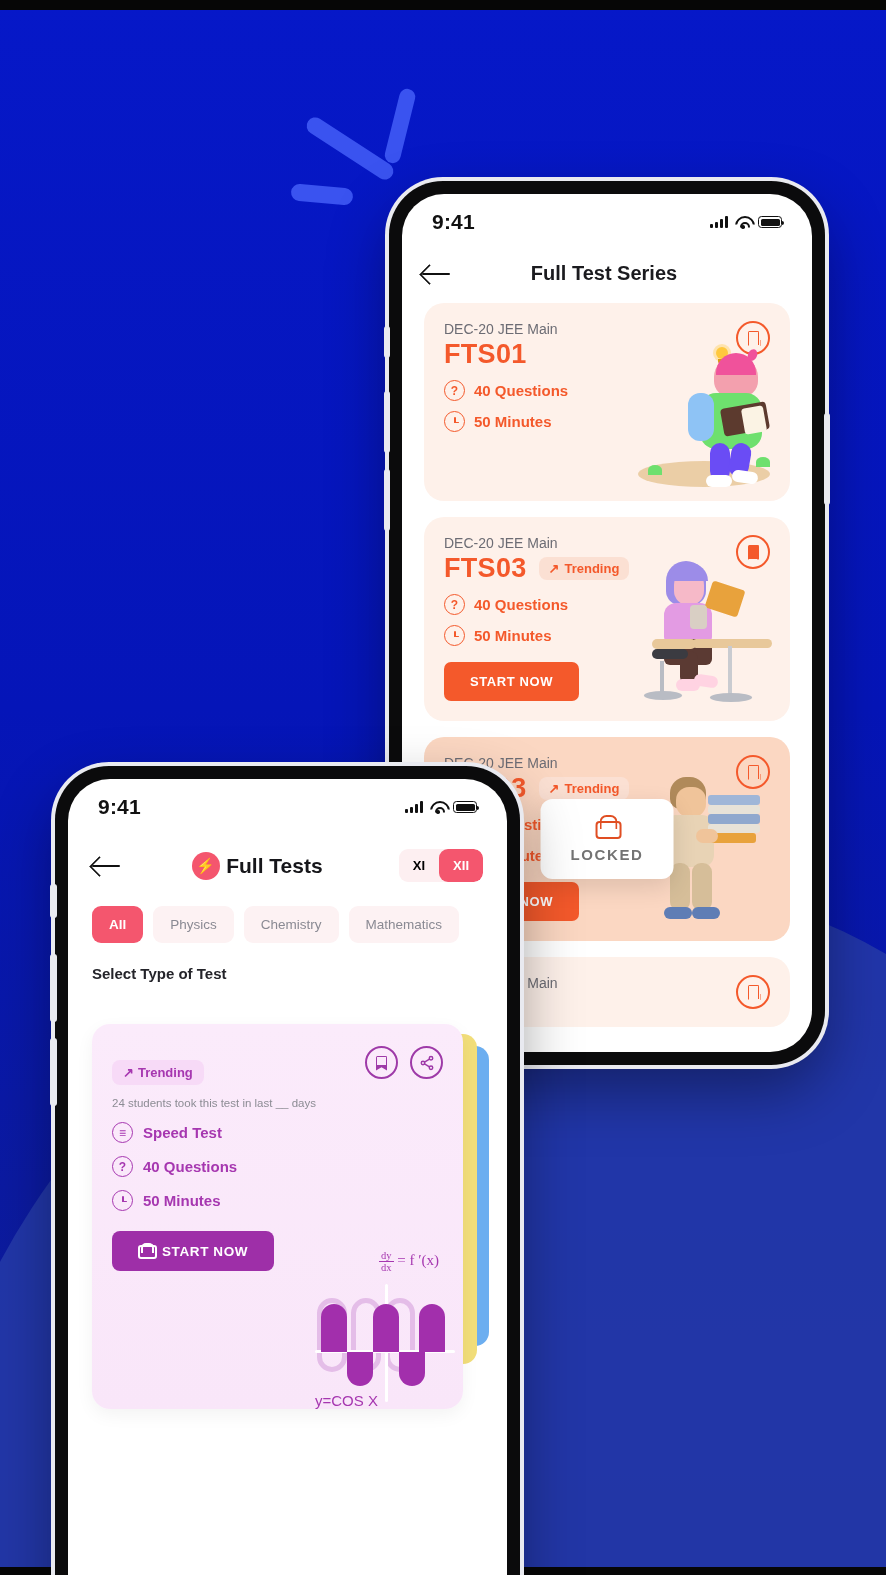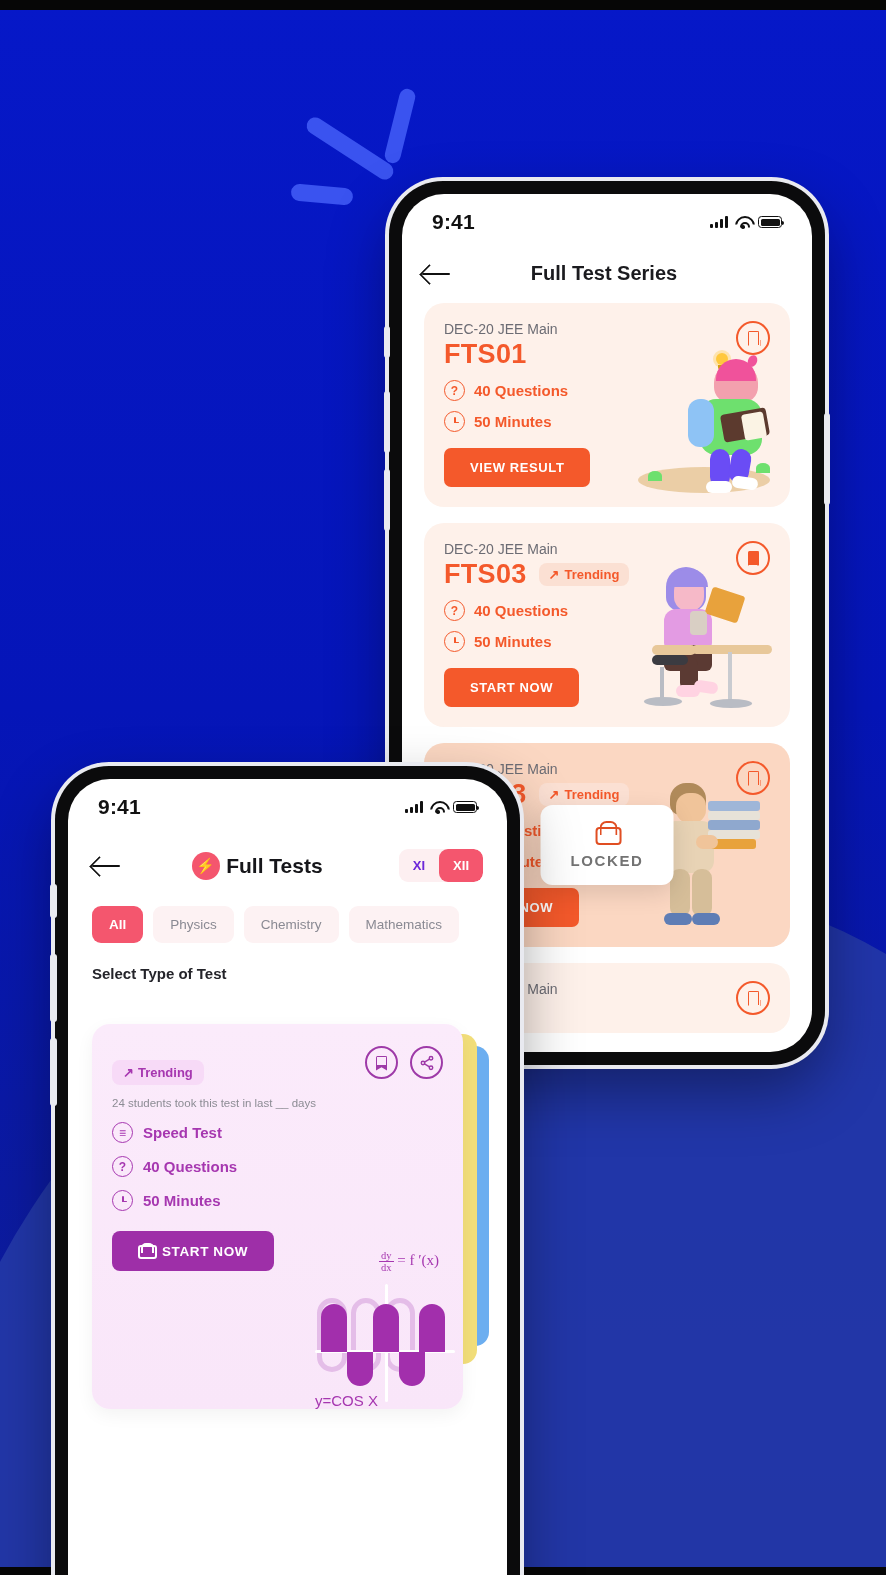--- a/index.html
+++ b/index.html
@@ -207,21 +207,21 @@
     display:flex; align-items:center; padding: 24px 24px 6px 24px; gap:10px;
   }
   .qt-title-wrap { flex:1; display:flex; align-items:center; justify-content:center; gap:6px; margin-left:-6px;}
   .bolt-badge {
     width:28px;height:28px;border-radius:50%;background:#F4566E;
     display:flex;align-items:center;justify-content:center;color:#fff;font-size:15px;line-height:1;
   }
   .qt-title { font-size:21px; font-weight:700; color:#16161A; }
   .grade-toggle { display:flex; border-radius:9px; overflow:hidden; background:#FDEFF1; }
   .grade-opt {
-    padding:9px 14px; font-size:13px; font-weight:600; color:#6d28d9; cursor:pointer;
+    padding:9px 14px; font-size:13px; font-weight:600; color:#000000; cursor:pointer;
   }
   .grade-opt.active { background:#F4566E; color:#fff; border-radius:9px; }
 
   .chips { display:flex; gap:10px; padding: 18px 24px 0 24px; }
   .chip {
     background:#FDF2F3; color:#8A8A93; font-size:13.5px; font-weight:500;
     padding:11px 17px; border-radius:9px; cursor:pointer; white-space:nowrap;
   }
   .chip.active { background:#F4566E; color:#fff; font-weight:600; }
 
@@ -351,21 +351,20 @@
             <div class="fts-code">FTS01</div>
           </div>
           <div class="meta">
             <div class="circ-ico">?</div>
             <div class="meta-txt">40 Questions</div>
           </div>
           <div class="meta">
             <div class="circ-ico clock-ico"></div>
             <div class="meta-txt">50 Minutes</div>
           </div>
-          <button class="cta">VIEW RESULT</button>
           <div class="bookmark">
               <span class="bm-glyph"></span>
             </div>
           <div class="illus">
             <div class="ground"></div>
             <div class="fig" style="left:86px;top:16px;width:12px;height:12px;background:#FFC83D;border-radius:50%;box-shadow:0 0 0 3px rgba(255,200,61,.35);"></div>
             <div class="fig" style="left:88px;top:28px;width:8px;height:5px;background:#D99A12;border-radius:0 0 3px 3px;"></div>
             <div class="fig" style="left:84px;top:26px;width:44px;height:40px;background:#F3A0AE;border-radius:20px 20px 16px 16px;"></div>
             <div class="fig" style="left:86px;top:22px;width:40px;height:22px;background:#F0529B;border-radius:20px 20px 0 0;"></div>
             <div class="fig" style="left:118px;top:18px;width:9px;height:12px;background:#F0529B;border-radius:50%;transform:rotate(25deg);"></div>

